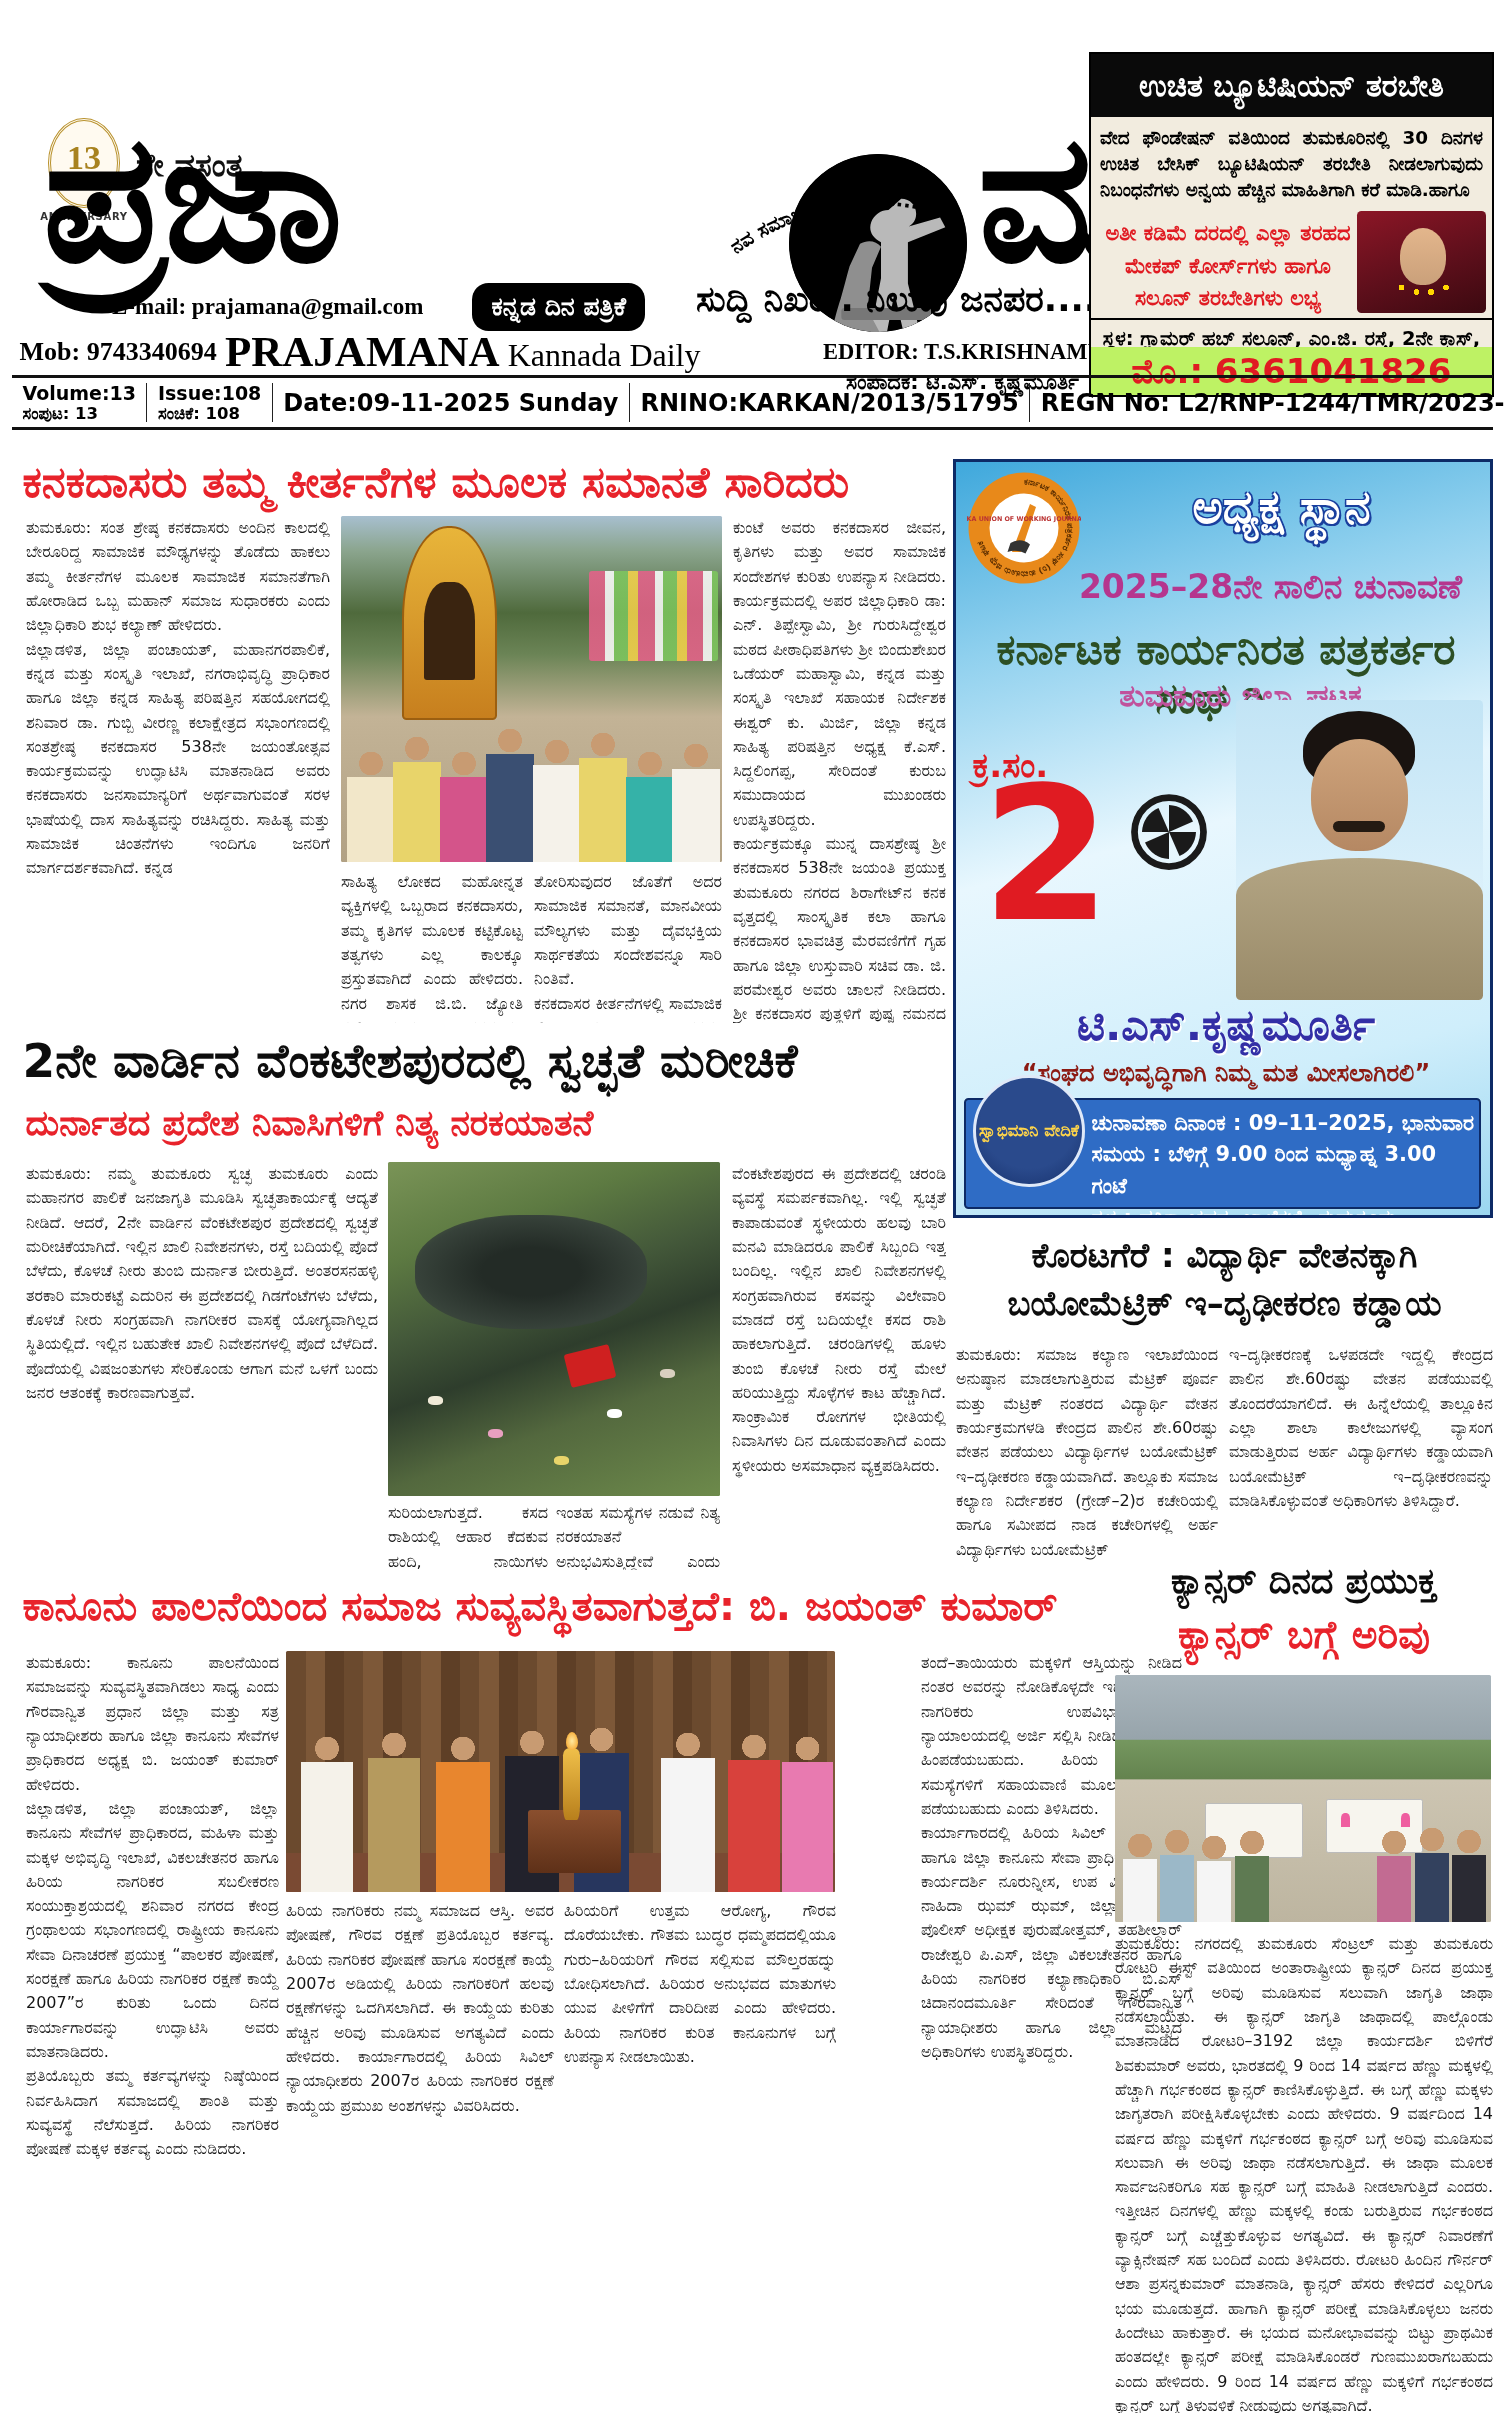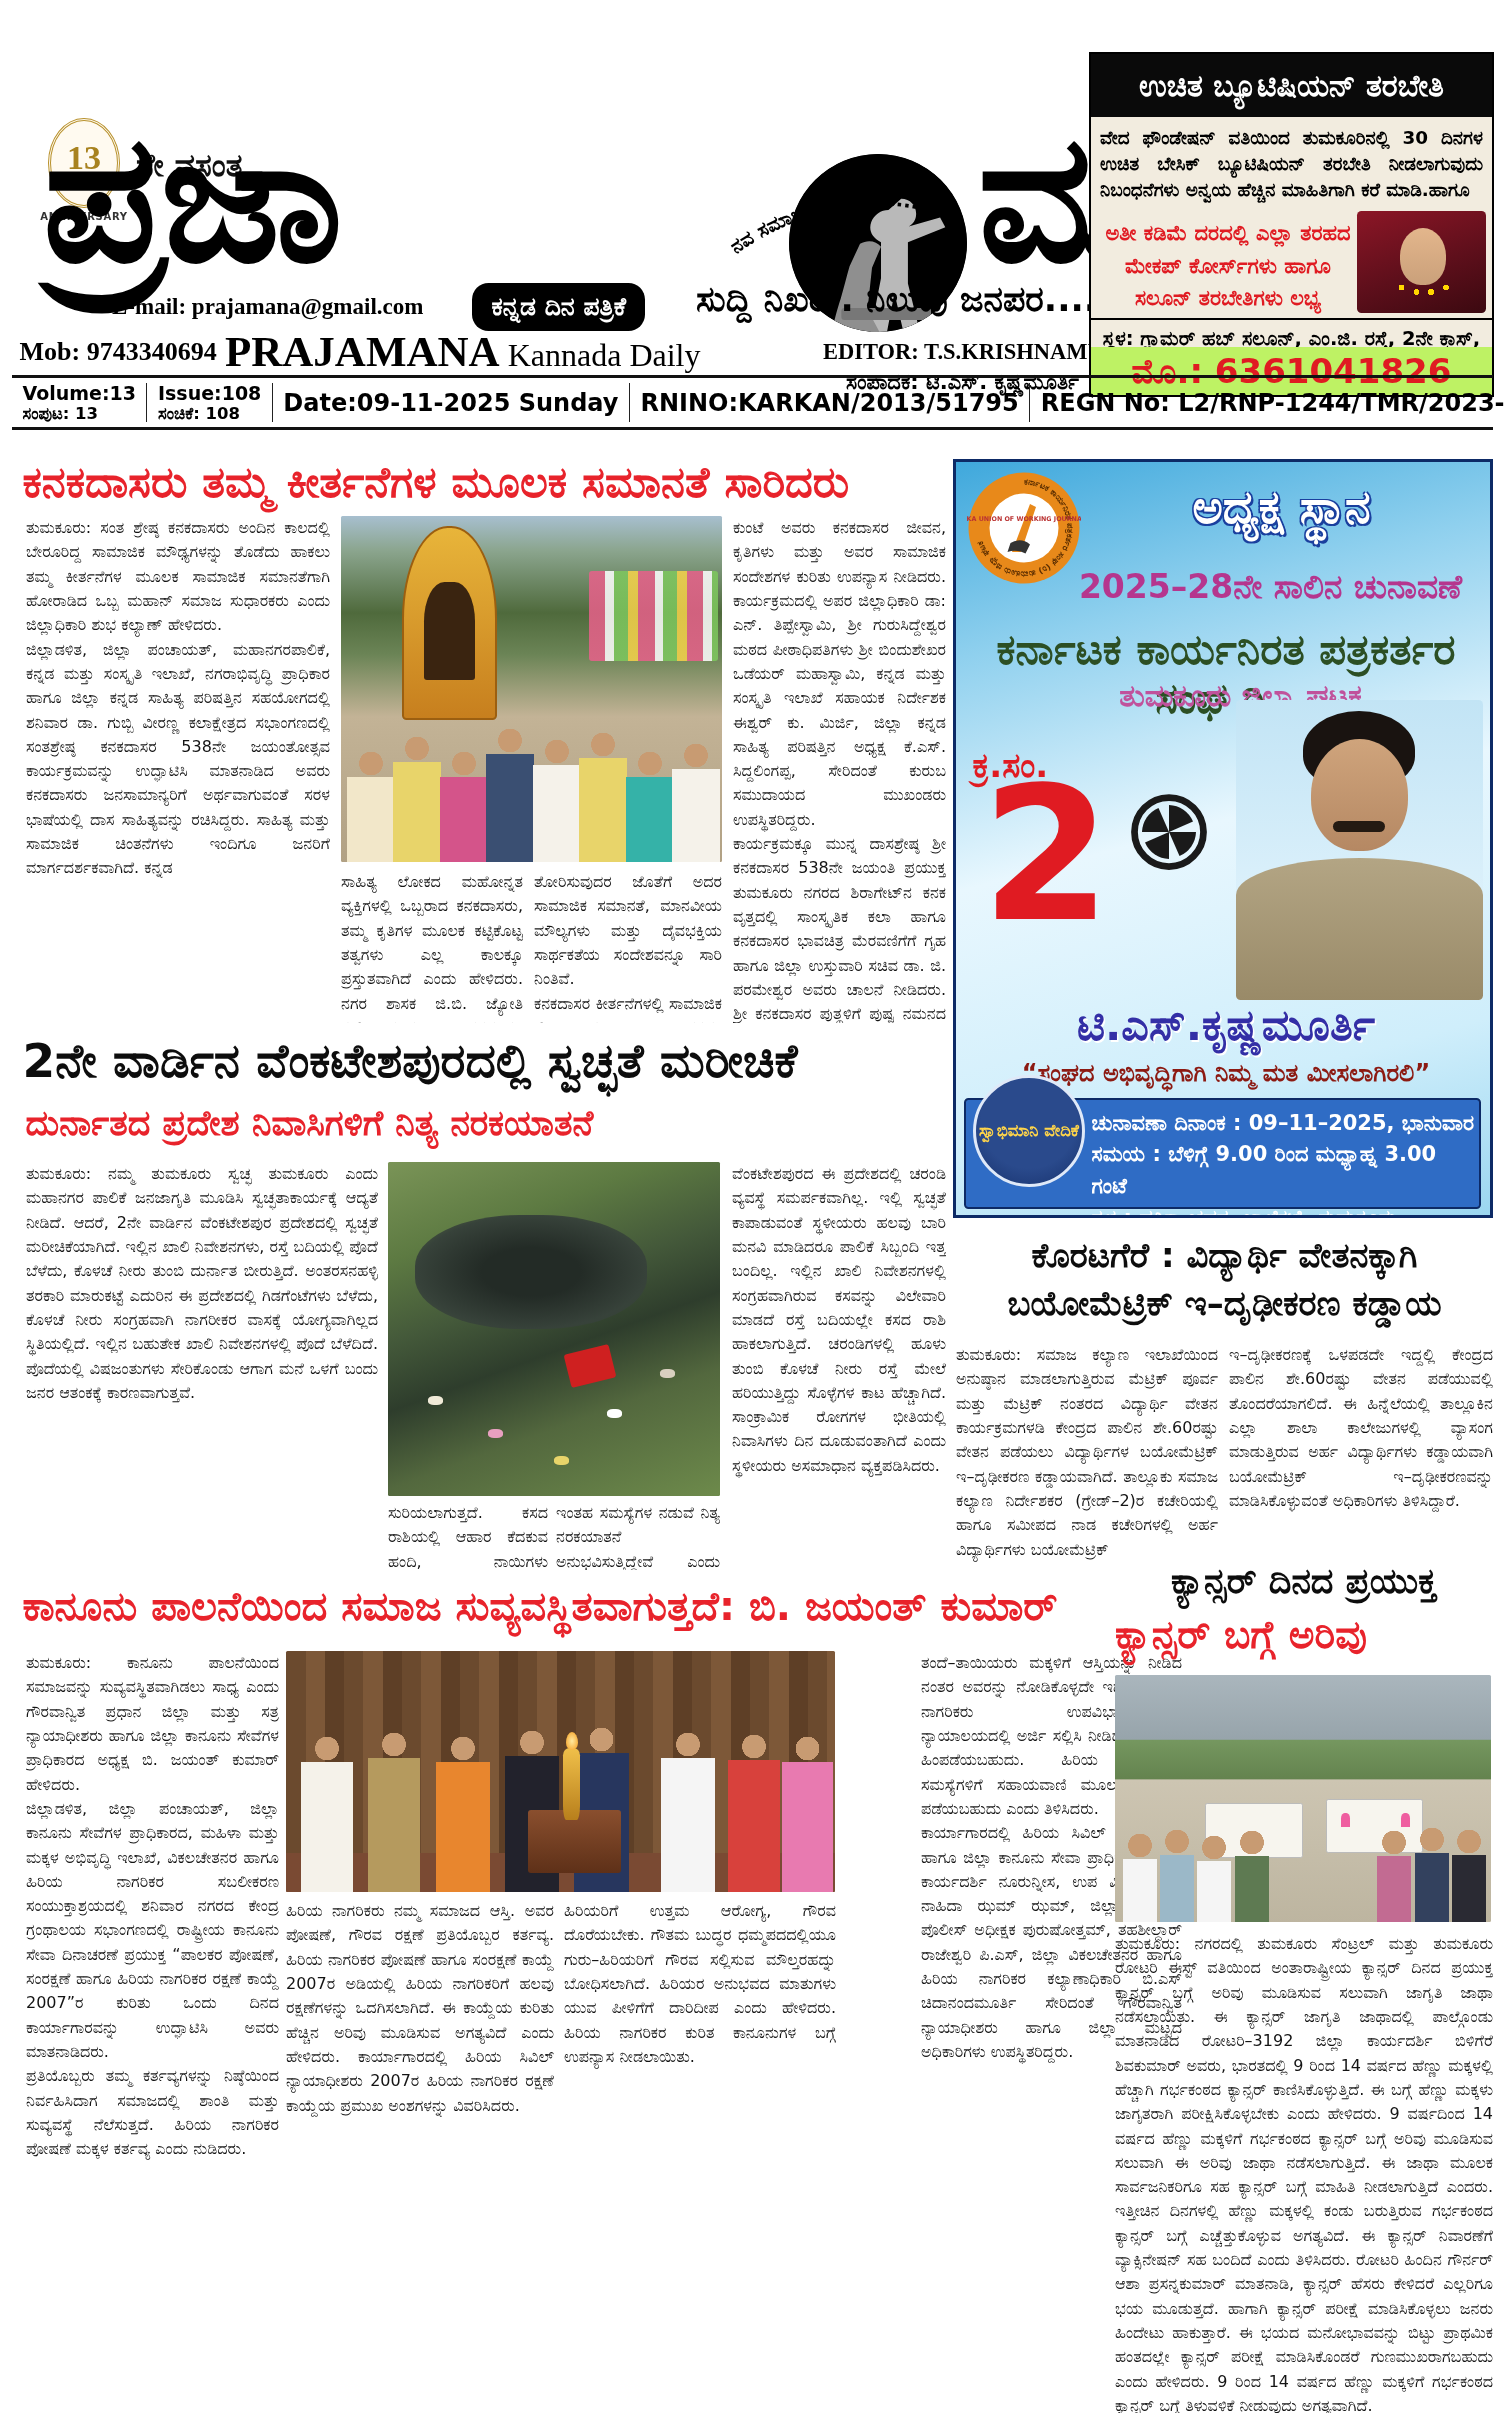--- a/index.html
+++ b/index.html
@@ -321,21 +321,21 @@
     <div class="table"></div>
     <div class="lamp"></div>
     <div class="flame"></div>
   </div>
   <div class="abs kn-body" style="left:286px; top:1899px; width:268px; height:513px;">ಹಿರಿಯ ನಾಗರಿಕರು ನಮ್ಮ ಸಮಾಜದ ಆಸ್ತಿ. ಅವರ ಪೋಷಣೆ, ಗೌರವ ರಕ್ಷಣೆ ಪ್ರತಿಯೊಬ್ಬರ ಕರ್ತವ್ಯ. ಹಿರಿಯ ನಾಗರಿಕರ ಪೋಷಣೆ ಹಾಗೂ ಸಂರಕ್ಷಣೆ ಕಾಯ್ದೆ 2007ರ ಅಡಿಯಲ್ಲಿ ಹಿರಿಯ ನಾಗರಿಕರಿಗೆ ಹಲವು ರಕ್ಷಣೆಗಳನ್ನು ಒದಗಿಸಲಾಗಿದೆ. ಈ ಕಾಯ್ದೆಯ ಕುರಿತು ಹೆಚ್ಚಿನ ಅರಿವು ಮೂಡಿಸುವ ಅಗತ್ಯವಿದೆ ಎಂದು ಹೇಳಿದರು. ಕಾರ್ಯಾಗಾರದಲ್ಲಿ ಹಿರಿಯ ಸಿವಿಲ್ ನ್ಯಾಯಾಧೀಶರು 2007ರ ಹಿರಿಯ ನಾಗರಿಕರ ರಕ್ಷಣೆ ಕಾಯ್ದೆಯ ಪ್ರಮುಖ ಅಂಶಗಳನ್ನು ವಿವರಿಸಿದರು.</div>
   <div class="abs kn-body" style="left:564px; top:1899px; width:272px; height:513px;">ಹಿರಿಯರಿಗೆ ಉತ್ತಮ ಆರೋಗ್ಯ, ಗೌರವ ದೊರೆಯಬೇಕು. ಗೌತಮ ಬುದ್ಧರ ಧಮ್ಮಪದದಲ್ಲಿಯೂ ಗುರು–ಹಿರಿಯರಿಗೆ ಗೌರವ ಸಲ್ಲಿಸುವ ಮೌಲ್ತರಹದ್ನು ಬೋಧಿಸಲಾಗಿದೆ. ಹಿರಿಯರ ಅನುಭವದ ಮಾತುಗಳು ಯುವ ಪೀಳಿಗೆಗೆ ದಾರಿದೀಪ ಎಂದು ಹೇಳಿದರು. ಹಿರಿಯ ನಾಗರಿಕರ ಕುರಿತ ಕಾನೂನುಗಳ ಬಗ್ಗೆ ಉಪನ್ಯಾಸ ನೀಡಲಾಯಿತು.</div>
   <div class="abs kn-body" style="left:881px; top:1651px; width:261px; height:762px;margin-left:40px;">ತಂದೆ–ತಾಯಿಯರು ಮಕ್ಕಳಿಗೆ ಆಸ್ತಿಯನ್ನು ನೀಡಿದ ನಂತರ ಅವರನ್ನು ನೋಡಿಕೊಳ್ಳದೇ ಇದ್ದಲ್ಲಿ ಹಿರಿಯ ನಾಗರಿಕರು ಉಪವಿಭಾಗಾಧಿಕಾರಿಗಳ ನ್ಯಾಯಾಲಯದಲ್ಲಿ ಅರ್ಜಿ ಸಲ್ಲಿಸಿ ನೀಡಿದ ಆಸ್ತಿಯನ್ನು ಹಿಂಪಡೆಯಬಹುದು. ಹಿರಿಯ ನಾಗರಿಕರ ಸಮಸ್ಯೆಗಳಿಗೆ ಸಹಾಯವಾಣಿ ಮೂಲಕ ಪರಿಹಾರ ಪಡೆಯಬಹುದು ಎಂದು ತಿಳಿಸಿದರು.
 ಕಾರ್ಯಾಗಾರದಲ್ಲಿ ಹಿರಿಯ ಸಿವಿಲ್ ನ್ಯಾಯಾಧೀಶೆ ಹಾಗೂ ಜಿಲ್ಲಾ ಕಾನೂನು ಸೇವಾ ಪ್ರಾಧಿಕಾರದ ಸದಸ್ಯ ಕಾರ್ಯದರ್ಶಿ ನೂರುನ್ನೀಸ, ಉಪ ವಿಭಾಗಾಧಿಕಾರಿ ನಾಹಿದಾ ಝಮ್ ಝಮ್, ಜಿಲ್ಲಾ ಹೆಚ್ಚುವರಿ ಪೊಲೀಸ್ ಅಧೀಕ್ಷಕ ಪುರುಷೋತ್ತಮ್, ತಹಶೀಲ್ದಾರ್ ರಾಜೇಶ್ವರಿ ಪಿ.ಎಸ್, ಜಿಲ್ಲಾ ವಿಕಲಚೇತನರ ಹಾಗೂ ಹಿರಿಯ ನಾಗರಿಕರ ಕಲ್ಯಾಣಾಧಿಕಾರಿ ಬಿ.ಎಸ್ ಚಿದಾನಂದಮೂರ್ತಿ ಸೇರಿದಂತೆ ಗೌರವಾನ್ವಿತ ನ್ಯಾಯಾಧೀಶರು ಹಾಗೂ ಜಿಲ್ಲಾ ಮಟ್ಟದ ಅಧಿಕಾರಿಗಳು ಉಪಸ್ಥಿತರಿದ್ದರು.</div>
 
   <div class="abs h-blk" style="left:1115px; top:1561px; width:378px; text-align:center; font-size:35px;">ಕ್ಯಾನ್ಸರ್ ದಿನದ ಪ್ರಯುಕ್ತ</div>
-  <div class="abs h-red" style="left:1115px; top:1612px; width:378px; text-align:left; font-size:39px;">ಕ್ಯಾನ್ಸರ್ ಬಗ್ಗೆ ಅರಿವು</div>
+  <div class="abs h-red" style="left:1115px; top:1612px; width:378px; text-align:center; font-size:39px;">ಕ್ಯಾನ್ಸರ್ ಬಗ್ಗೆ ಅರಿವು</div>
   <div class="abs photo photo-cancer" style="left:1115px; top:1675px; width:376px; height:247px;">
     <div class="bannerw" style="left:24%; top:52%;"></div>
     <div class="bannerw" style="left:56%; top:50%;"></div>
     <div class="ribbon" style="left:60%; top:56%;"></div>
     <div class="ribbon" style="left:76%; top:56%;"></div>
     <div class="person" style="--c:#f5f5f5; left:7.5px;  height:90px; width:34px;"></div>
     <div class="person" style="--c:#9bb8c8; left:45px;  height:94px; width:34px;"></div>
     <div class="person" style="--c:#f5f5f5; left:82px; height:88px; width:34px;"></div>
     <div class="person" style="--c:#5e7a52; left:120px; height:93px; width:34px;"></div>
     <div class="person" style="--c:#c26b92; left:262px; height:93px; width:34px;"></div>

